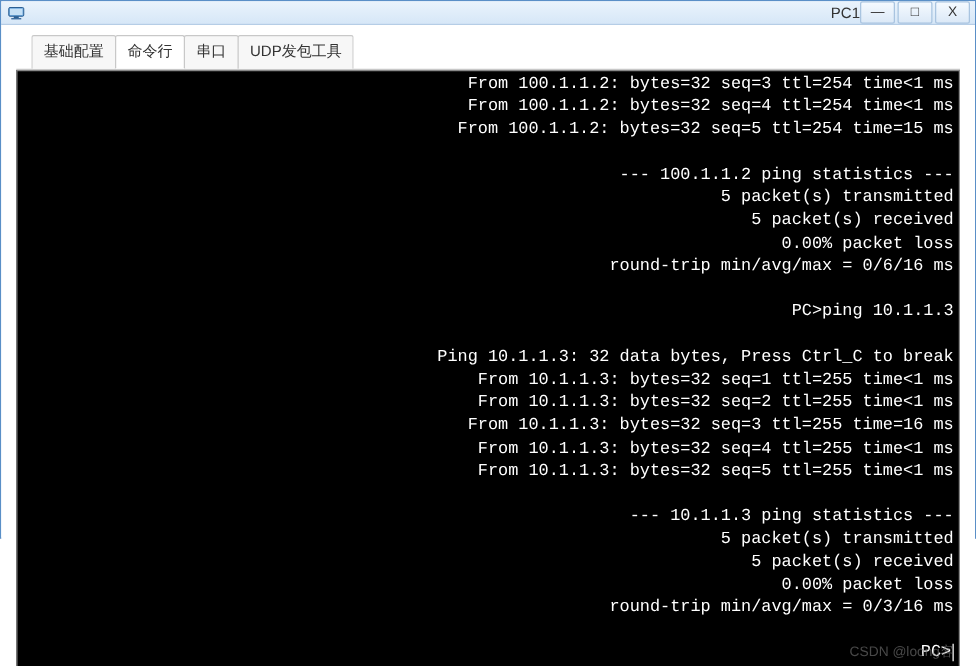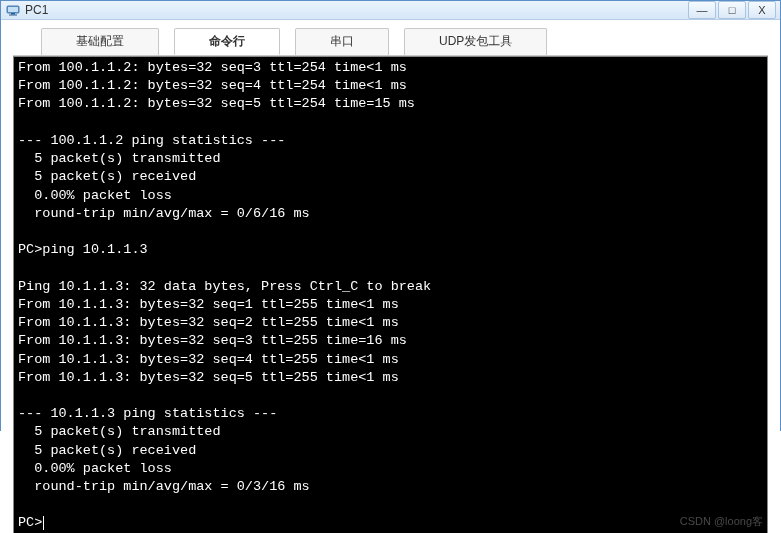--- a/index.html
+++ b/index.html
@@ -14,20 +14,21 @@
       height: 533px;
       overflow: hidden;
     }
     .window {
       width: 781px;
       height: 431px;
       border: 1px solid #5a8fc7;
       display: flex;
       flex-direction: column;
       background: #e8f0fa;
+      text-align: right;
     }
     .titlebar {
       height: 28px;
       background: linear-gradient(to bottom, #eaf3fc 0%, #d6e7f7 100%);
       border-bottom: 1px solid #b5cde6;
       display: flex;
       align-items: center;
       padding: 0 4px;
     }
     .titlebar-icon {
@@ -61,37 +62,35 @@
       border-radius: 2px;
     }
     .tabbar {
       display: flex;
       background: #fff;
       border-bottom: 1px solid #c8c8c8;
       padding: 6px 12px 0 12px;
       gap: 0;
     }
     .tab {
-      padding: 4px 34px;
+      padding: 4px 9px;
       font-size: 12px;
       border: 1px solid #c8c8c8;
       border-bottom: none;
       background: #f7f7f7;
       color: #333;
       cursor: pointer;
       margin-right: -1px;
       border-radius: 2px 2px 0 0;
-      margin-left: 16px;
     }
     .tab.active {
       background: #fff;
       border-bottom: 1px solid #fff;
       position: relative;
       z-index: 2;
-      font-weight: bold;
     }
     .content {
       flex: 1;
       background: #fff;
       padding: 2px 12px 8px 12px;
       display: flex;
       flex-direction: column;
     }
     .terminal {
       flex: 1;

